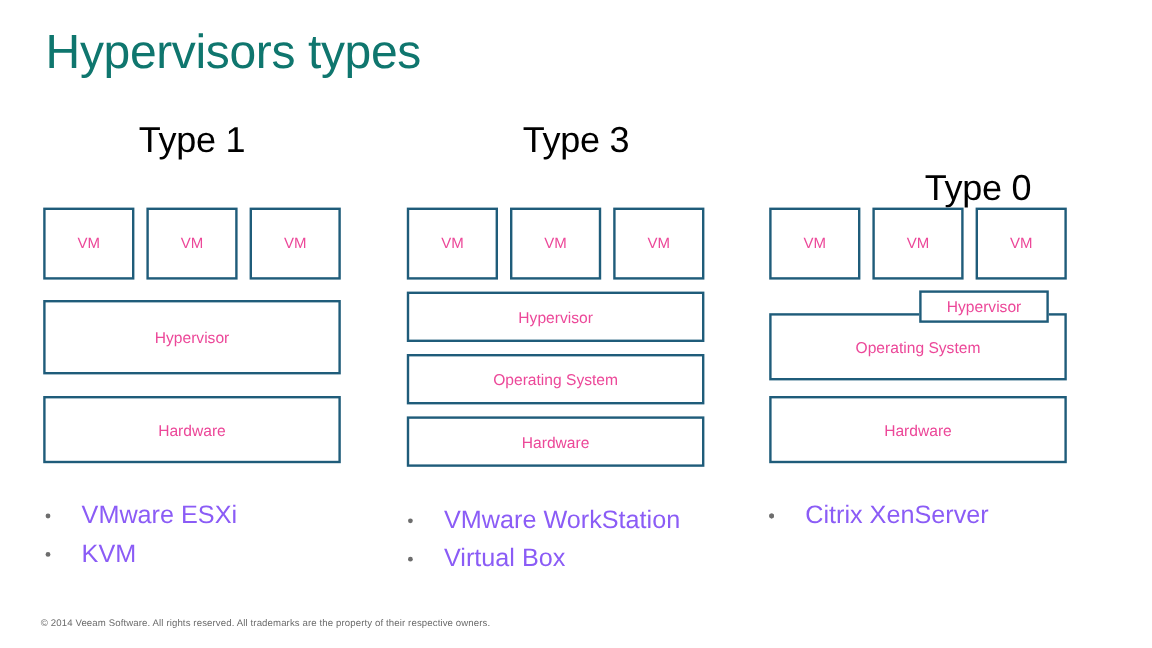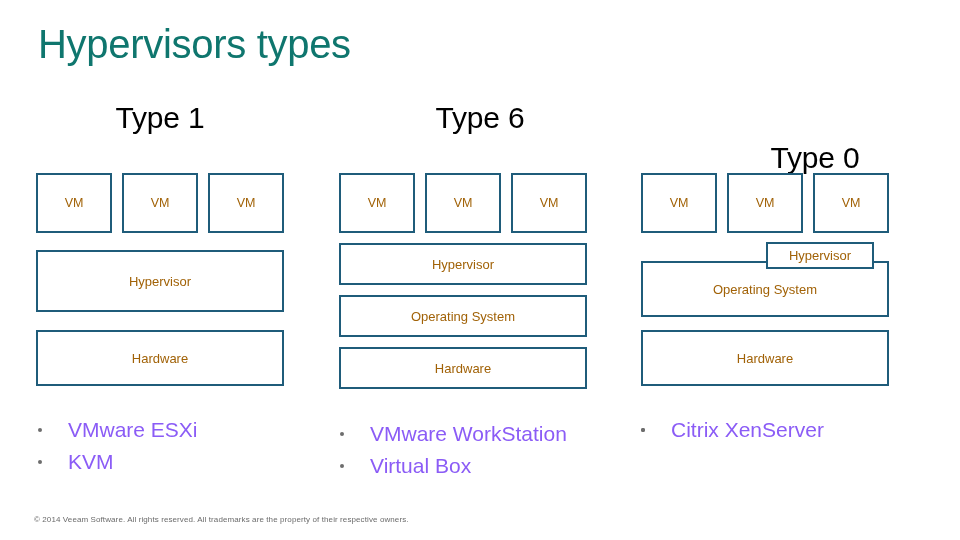--- a/index.html
+++ b/index.html
@@ -51,21 +51,21 @@
   }
   .box {
     position: absolute;
     box-sizing: border-box;
     border: 2px solid #1f5c7a;
     background: #ffffff;
     display: flex;
     align-items: center;
     justify-content: center;
     font-size: 13px;
-    color: #a16207;
+    color: #ec4899;
     white-space: nowrap;
   }
   .box.vm {
     font-size: 12.5px;
   }
   .bullets {
     position: absolute;
     list-style: none;
     margin: 0;
     padding: 0;
@@ -149,21 +149,21 @@
       <span class="bullet-dot"></span>
       <span>VMware ESXi</span>
     </li>
     <li>
       <span class="bullet-dot"></span>
       <span>KVM</span>
     </li>
   </ul>
 
   <div class="column" id="col-type2">
-    <div class="col-heading">Type 6</div>
+    <div class="col-heading">Type 3</div>
   </div>
 
   <div class="box vm" id="t2-vm1">VM</div>
   <div class="box vm" id="t2-vm2">VM</div>
   <div class="box vm" id="t2-vm3">VM</div>
   <div class="box" id="t2-hypervisor">Hypervisor</div>
   <div class="box" id="t2-os">Operating System</div>
   <div class="box" id="t2-hardware">Hardware</div>
 
   <ul class="bullets" id="t2-bullets">

